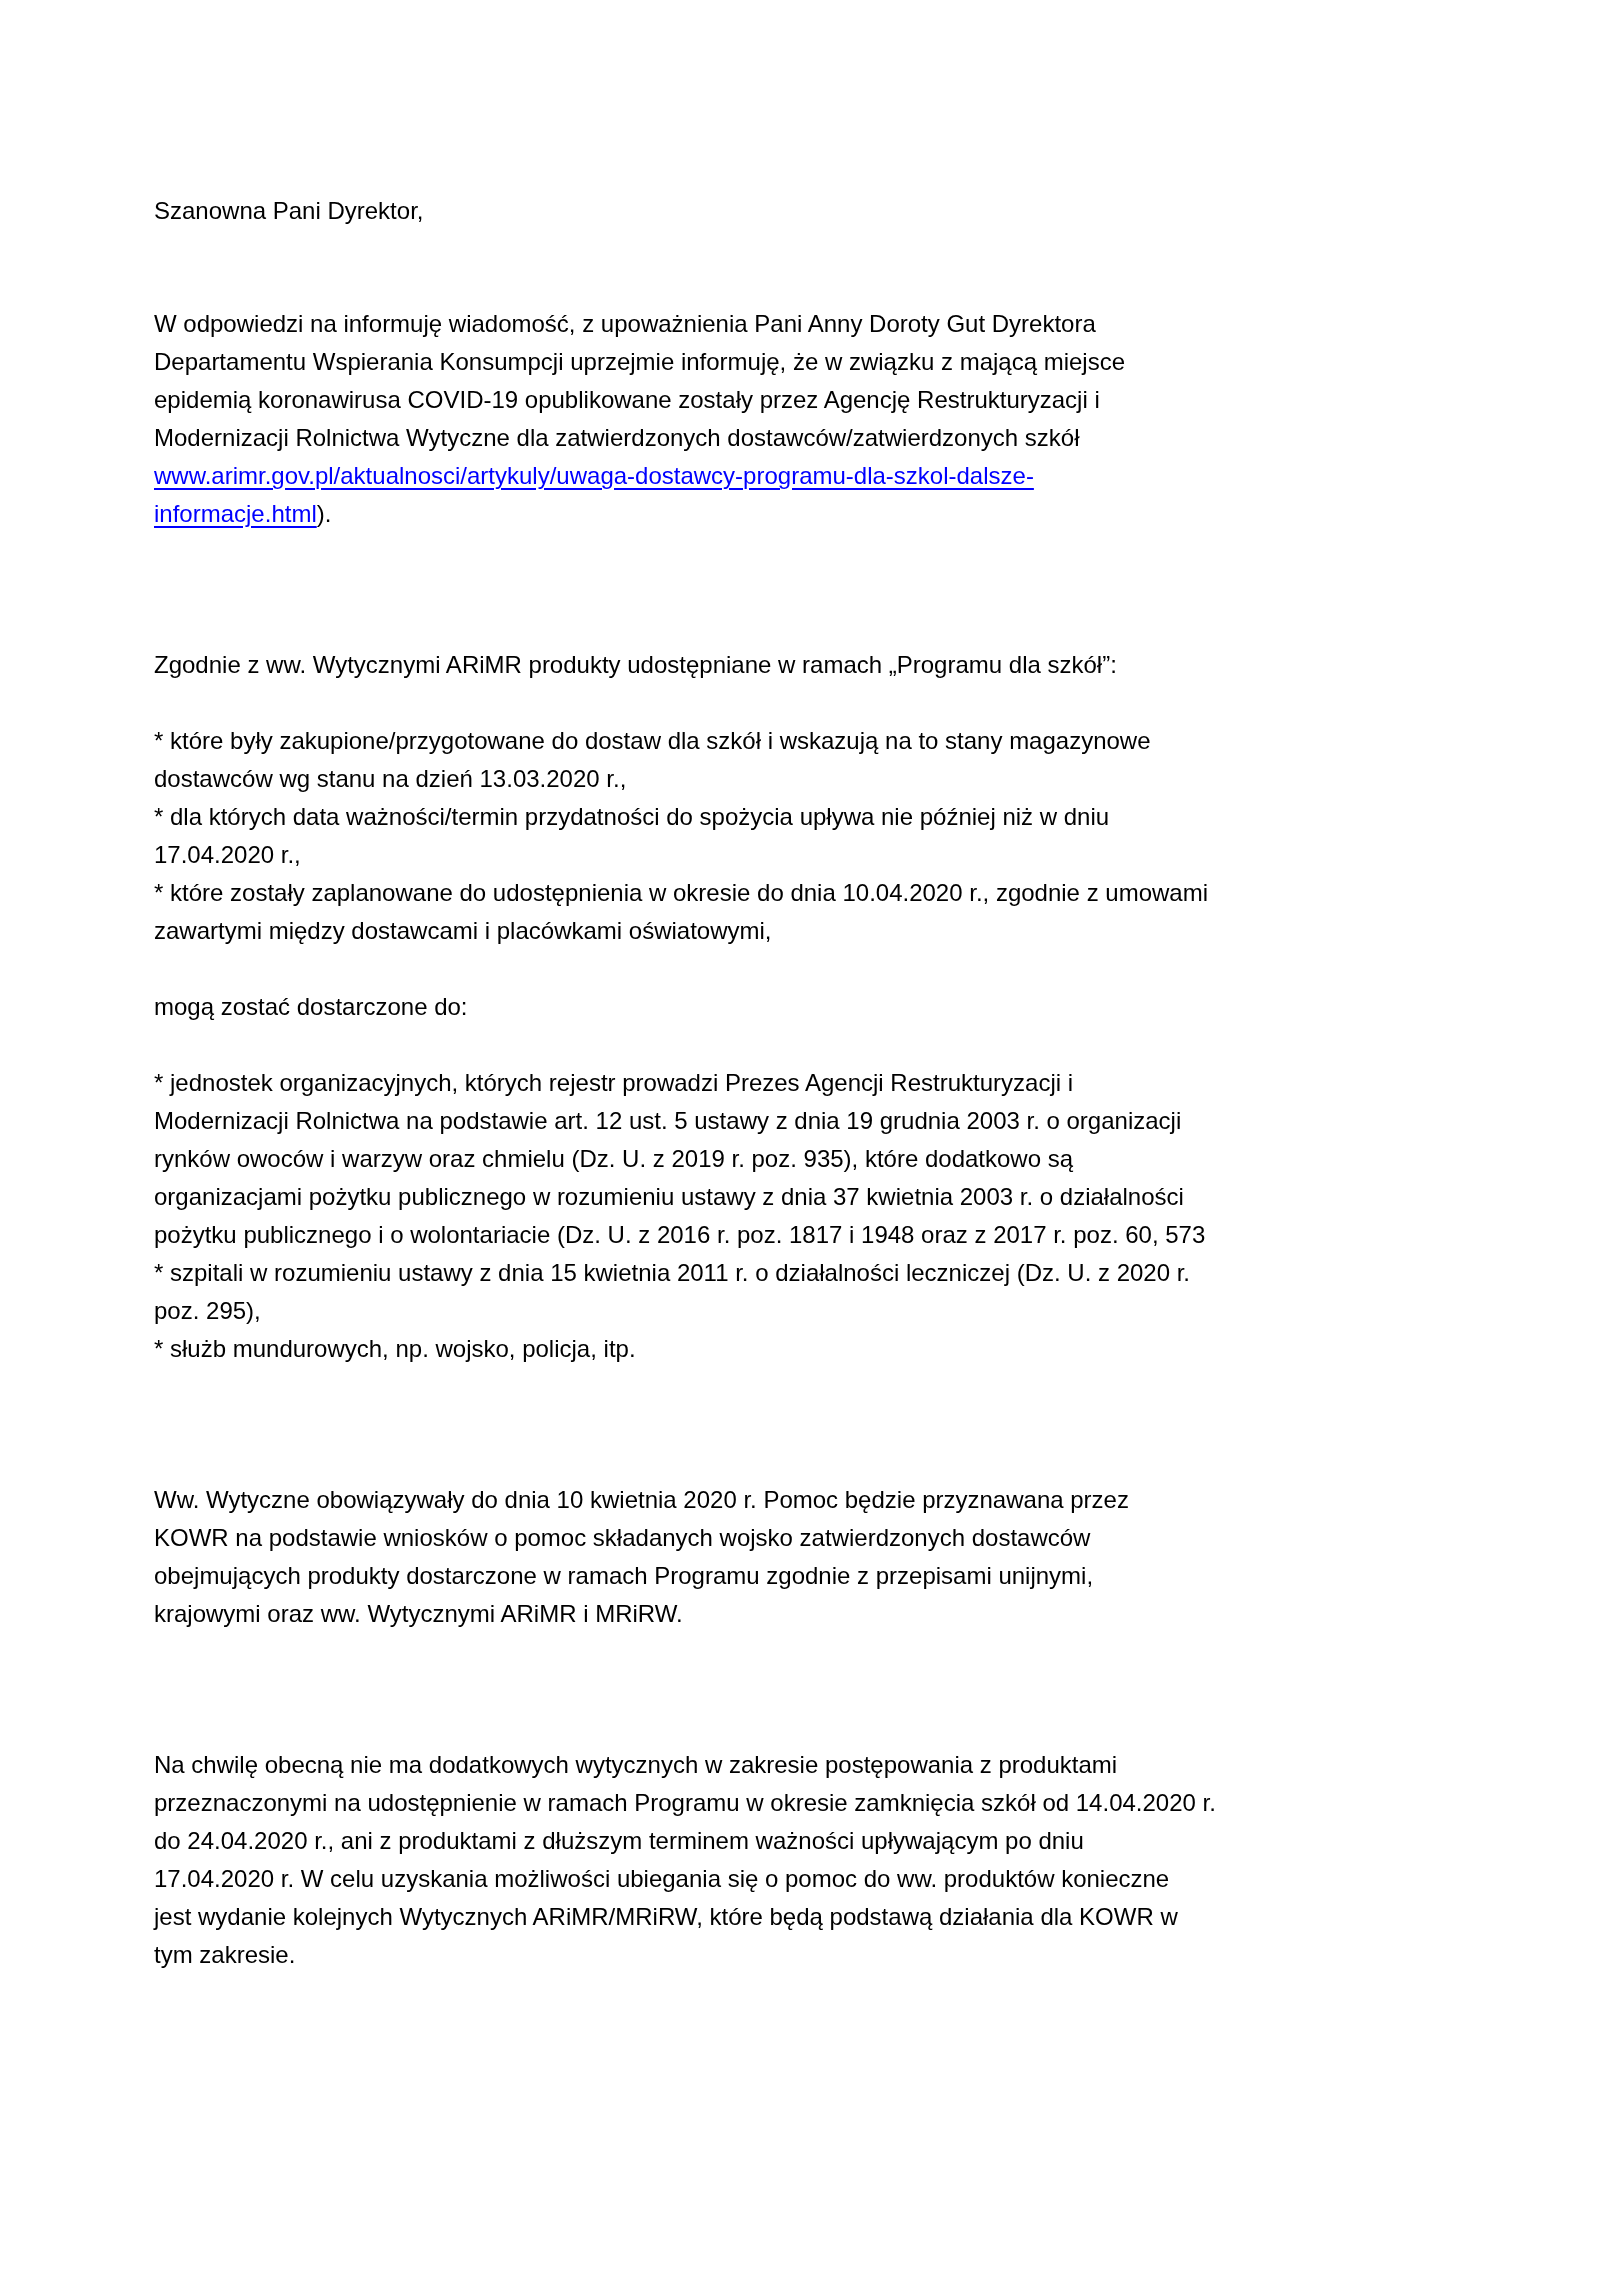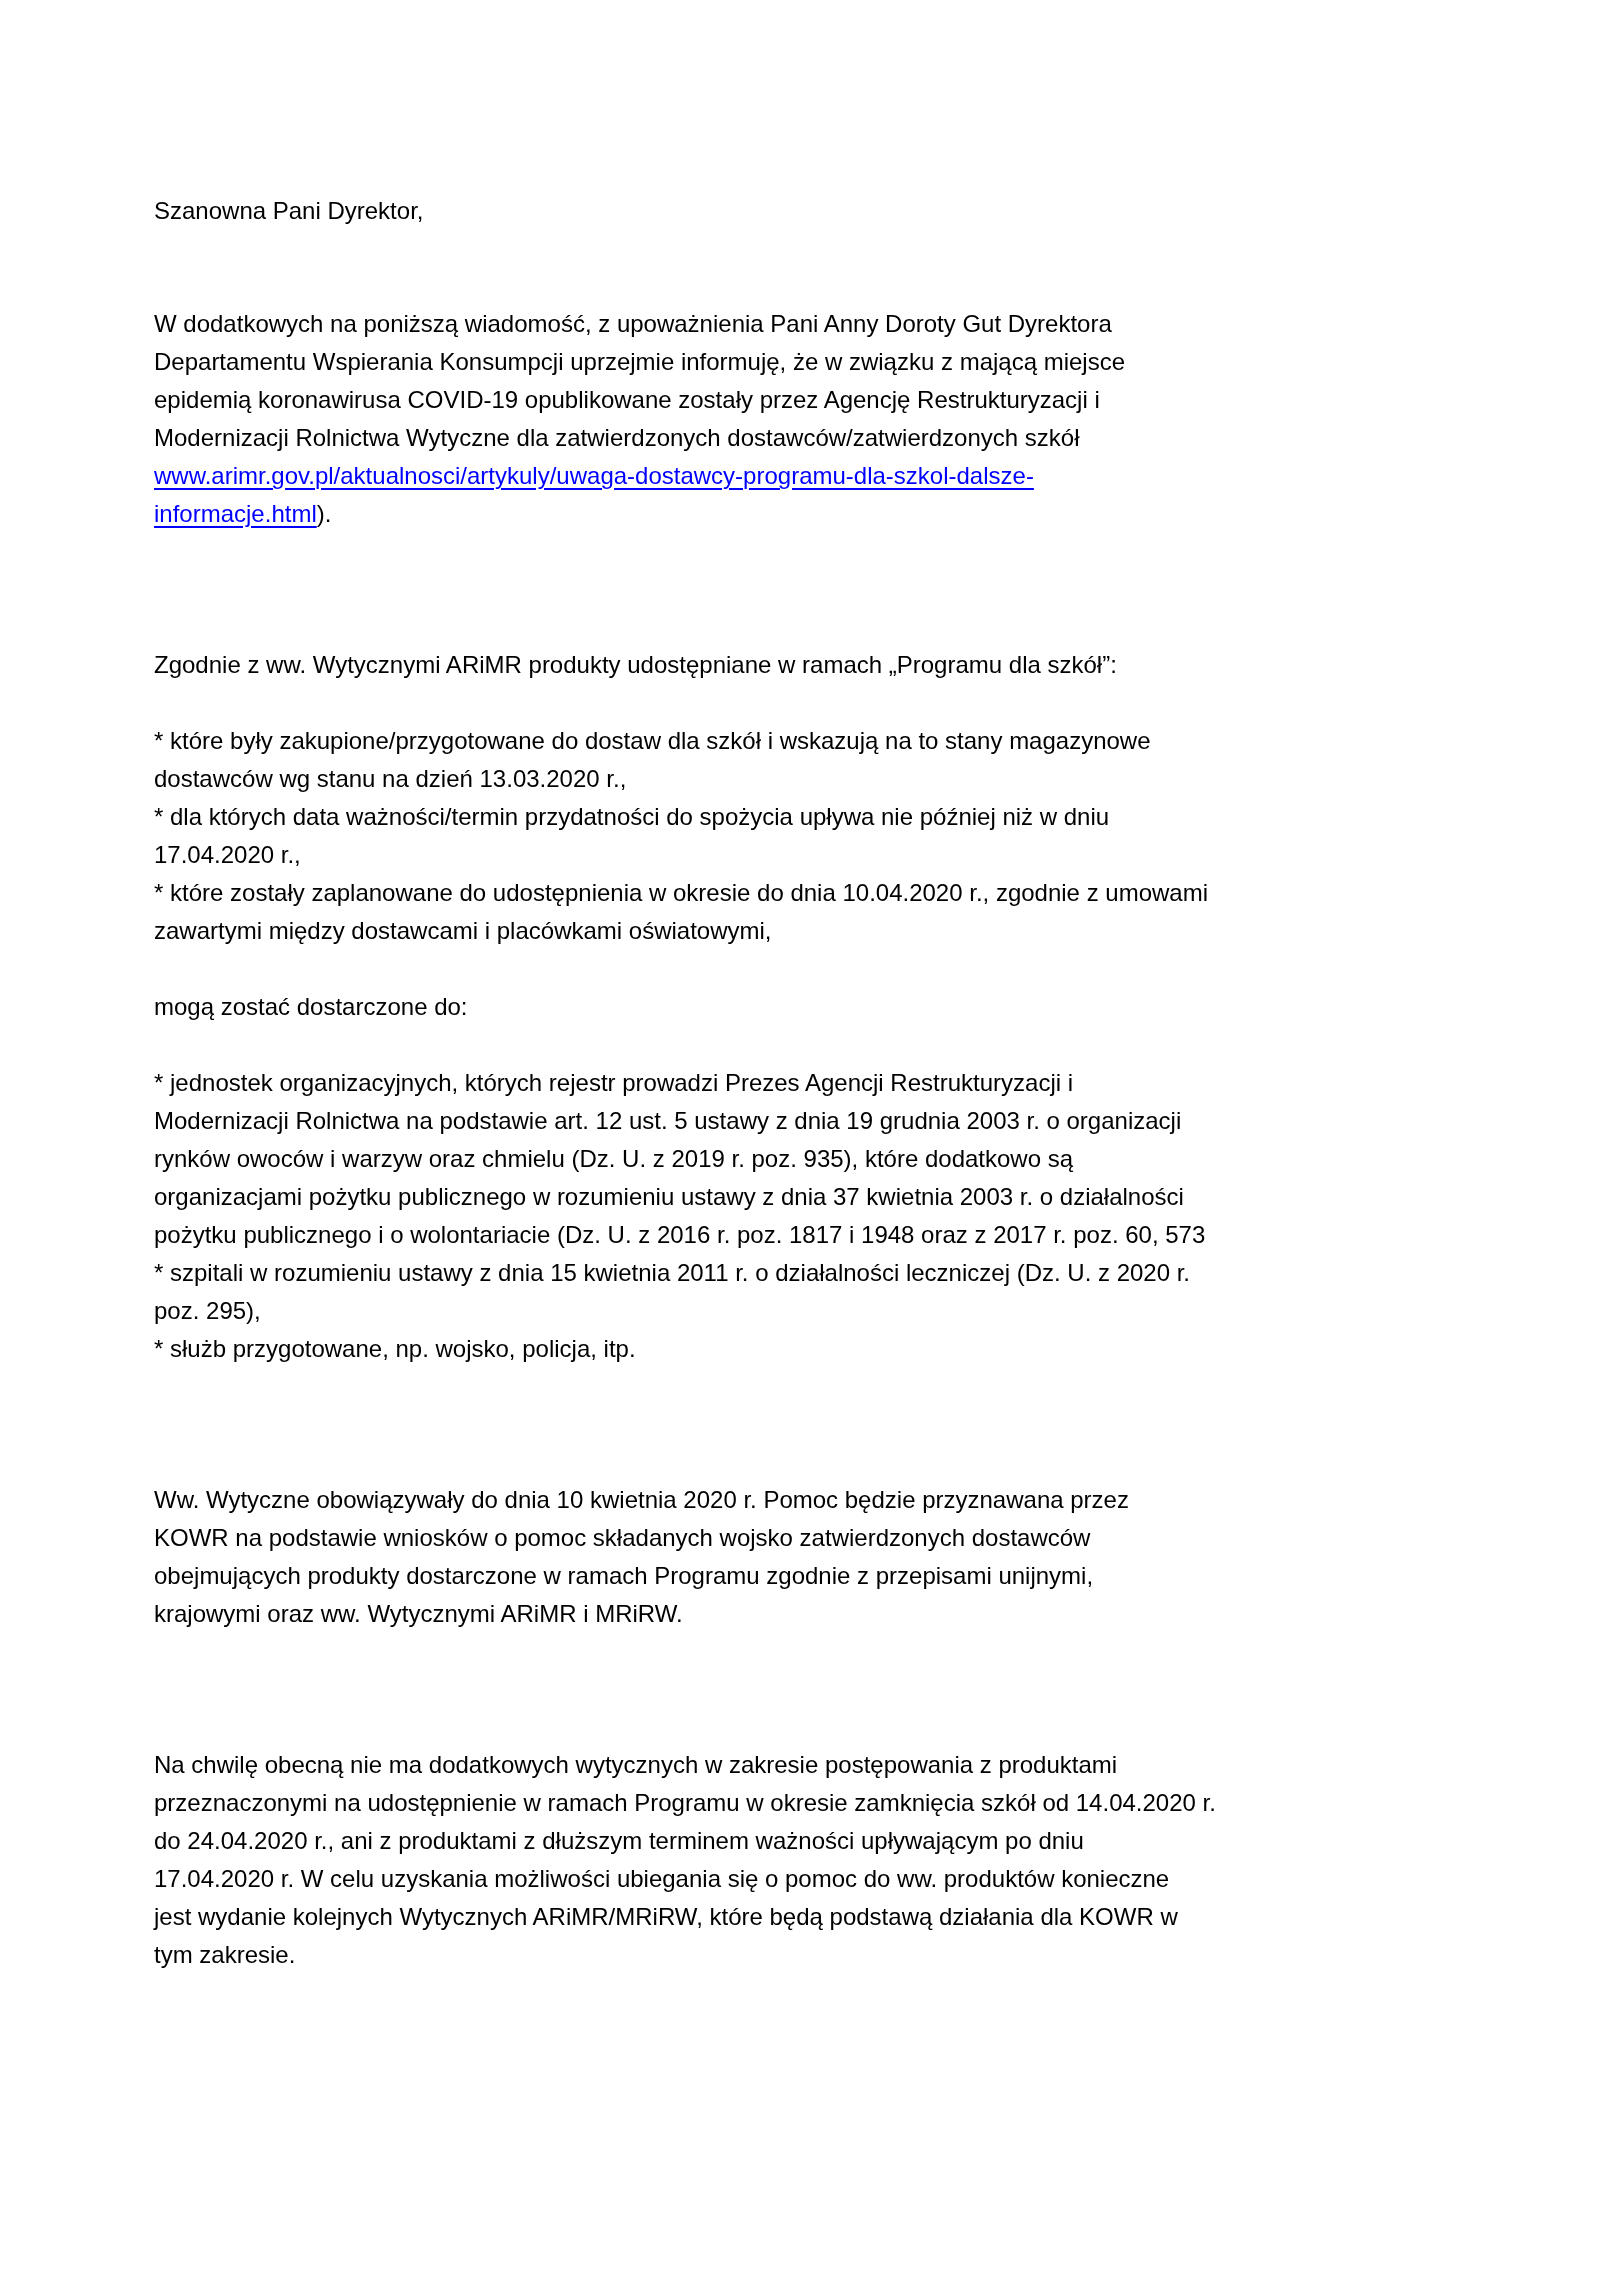--- a/index.html
+++ b/index.html
@@ -37,21 +37,21 @@
 </head>
 <body>
 
 <div class="page">
 
   <span class="line">Szanowna Pani Dyrektor,</span>
 
   <div class="gap2"></div>
 
   <div>
-    <span class="line">W dodatkowych na poniższą wiadomość, z upoważnienia Pani Anny Doroty Gut Dyrektora</span>
+    <span class="line">W odpowiedzi na informuję wiadomość, z upoważnienia Pani Anny Doroty Gut Dyrektora</span>
     <span class="line">Departamentu Wspierania Konsumpcji uprzejmie informuję, że w związku z mającą miejsce</span>
     <span class="line">epidemią koronawirusa COVID-19 opublikowane zostały przez Agencję Restrukturyzacji i</span>
     <span class="line">Modernizacji Rolnictwa Wytyczne dla zatwierdzonych dostawców/zatwierdzonych szkół</span>
     <span class="line"><a class="link">www.arimr.gov.pl/aktualnosci/artykuly/uwaga-dostawcy-programu-dla-szkol-dalsze-</a></span>
     <span class="line"><a class="link">informacje.html</a><span>).</span></span>
   </div>
 
   <div class="gap3"></div>
 
   <span class="line">Zgodnie z ww. Wytycznymi ARiMR produkty udostępniane w ramach „Programu dla szkół”:</span>
@@ -85,21 +85,21 @@
       <span class="line">Modernizacji Rolnictwa na podstawie art. 12 ust. 5 ustawy z dnia 19 grudnia 2003 r. o organizacji</span>
       <span class="line">rynków owoców i warzyw oraz chmielu (Dz. U. z 2019 r. poz. 935), które dodatkowo są</span>
       <span class="line">organizacjami pożytku publicznego w rozumieniu ustawy z dnia 37 kwietnia 2003 r. o działalności</span>
       <span class="line">pożytku publicznego i o wolontariacie (Dz. U. z 2016 r. poz. 1817 i 1948 oraz z 2017 r. poz. 60, 573</span>
     </div>
     <div>
       <span class="line">* szpitali w rozumieniu ustawy z dnia 15 kwietnia 2011 r. o działalności leczniczej (Dz. U. z 2020 r.</span>
       <span class="line">poz. 295),</span>
     </div>
     <div>
-      <span class="line">* służb przygotowane, np. wojsko, policja, itp.</span>
+      <span class="line">* służb mundurowych, np. wojsko, policja, itp.</span>
     </div>
   </div>
 
   <div class="gap3"></div>
 
   <div>
     <span class="line">Ww. Wytyczne obowiązywały do dnia 10 kwietnia 2020 r. Pomoc będzie przyznawana przez</span>
     <span class="line">KOWR na podstawie wniosków o pomoc składanych wojsko zatwierdzonych dostawców</span>
     <span class="line">obejmujących produkty dostarczone w ramach Programu zgodnie z przepisami unijnymi,</span>
     <span class="line">krajowymi oraz ww. Wytycznymi ARiMR i MRiRW.</span>

